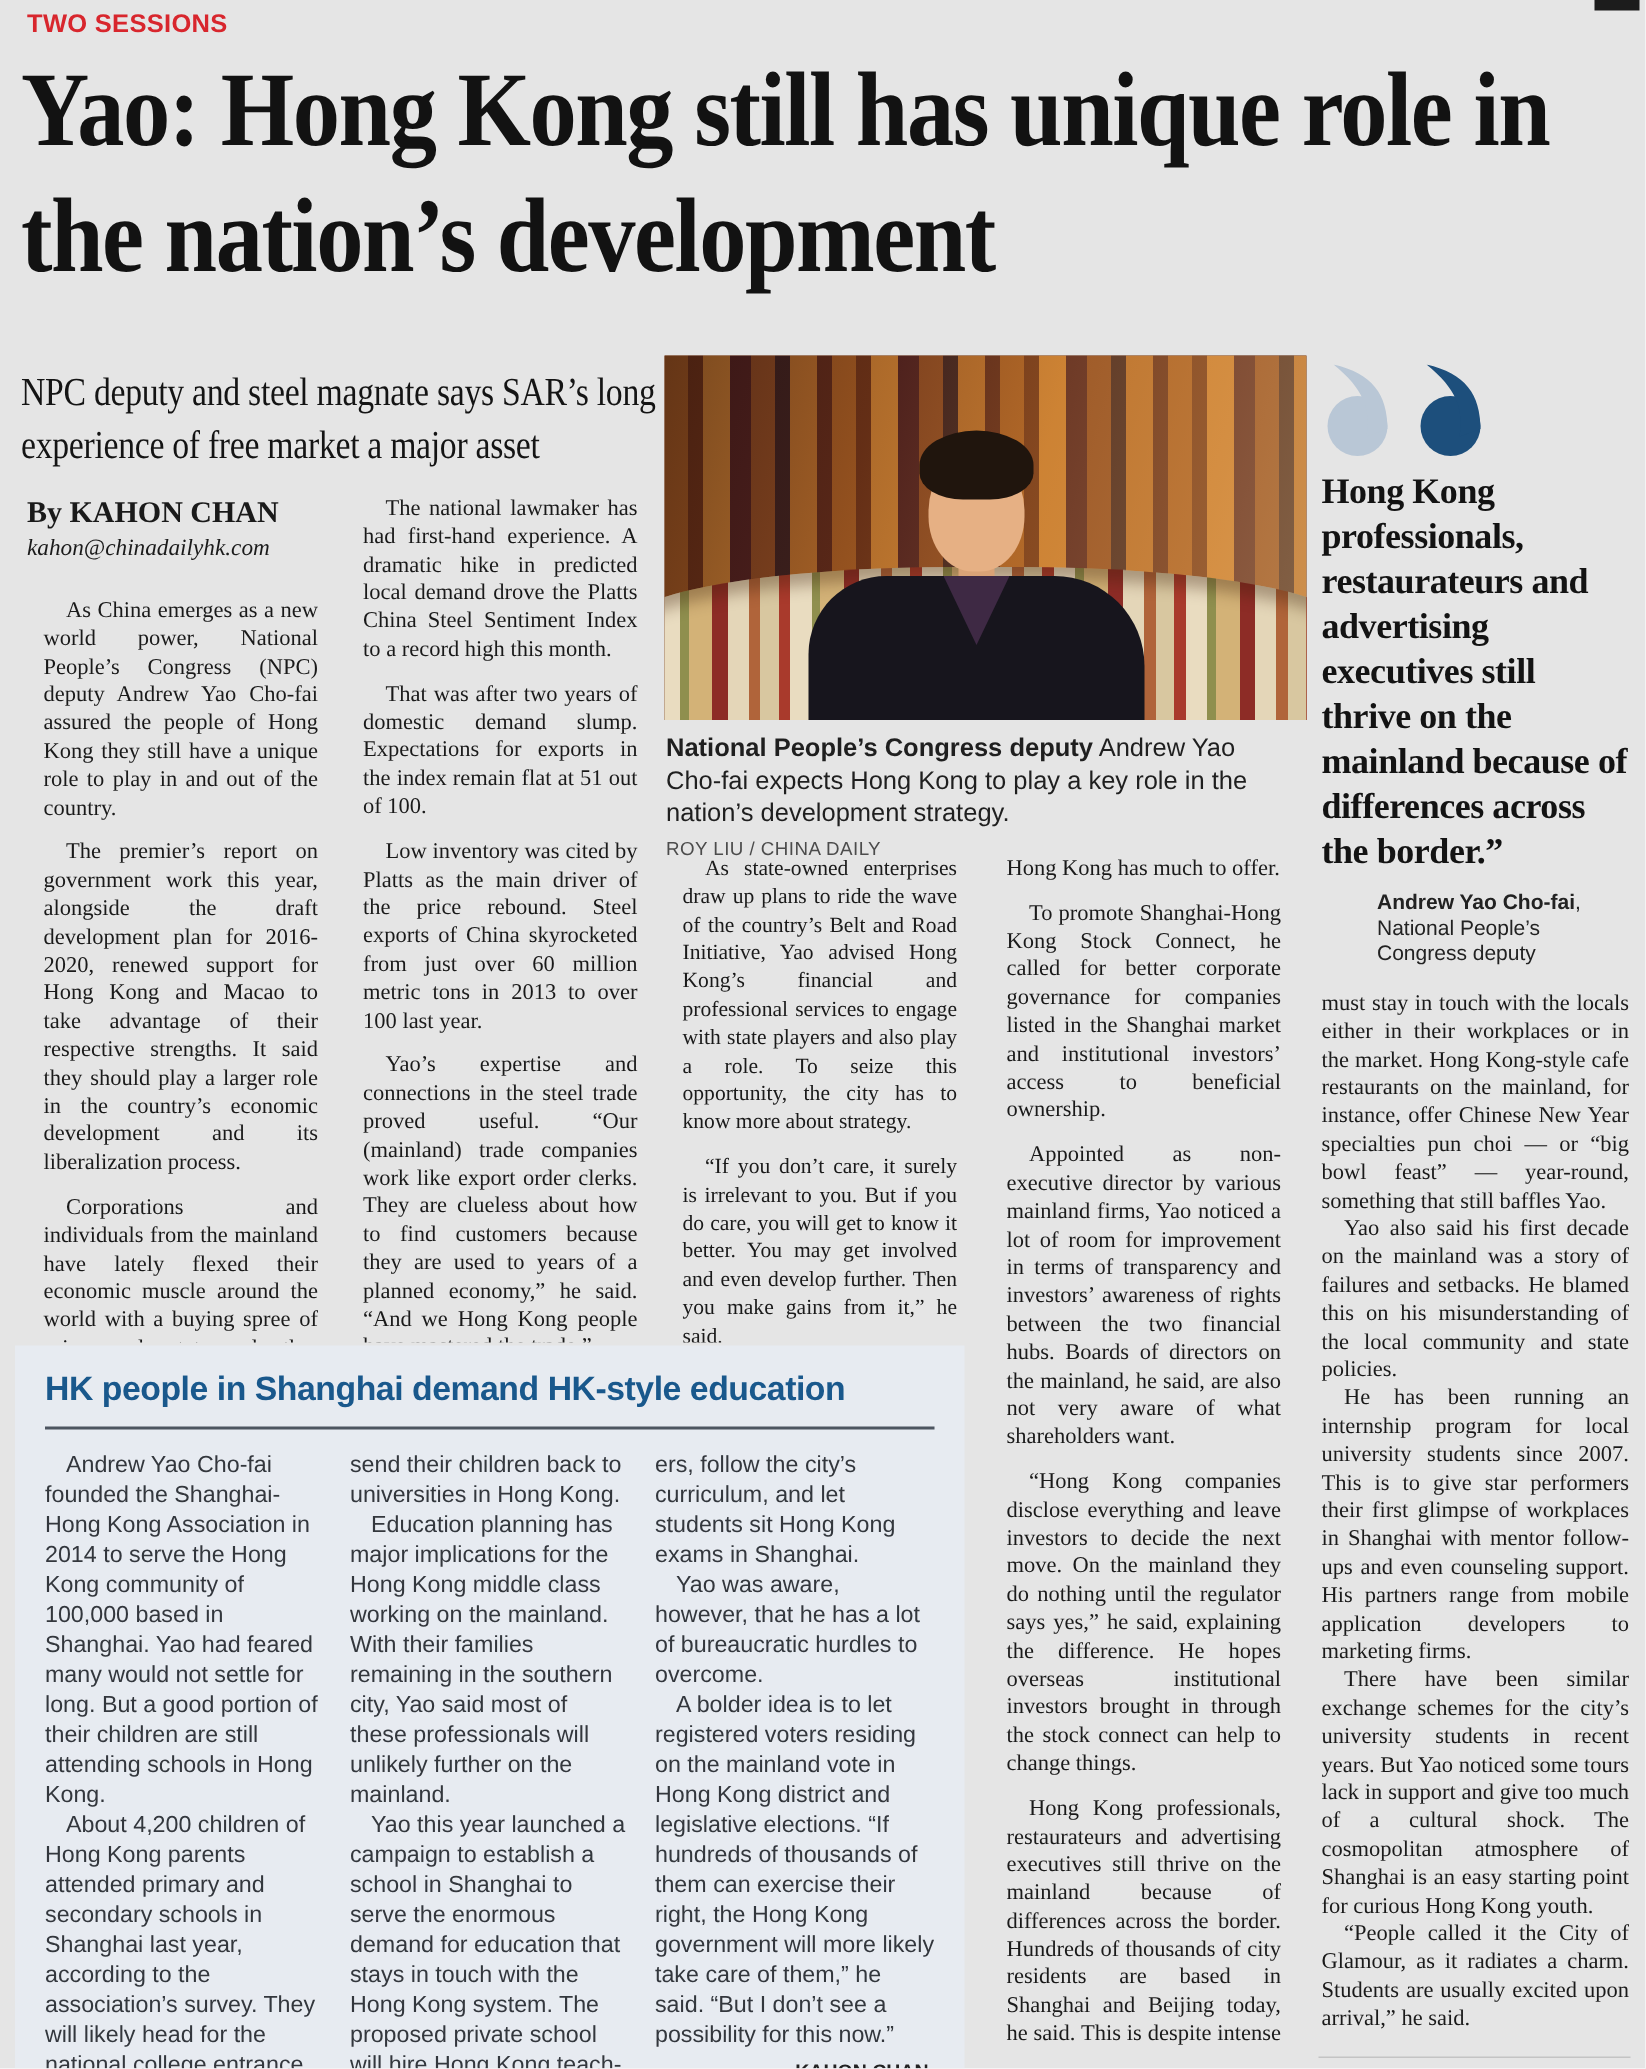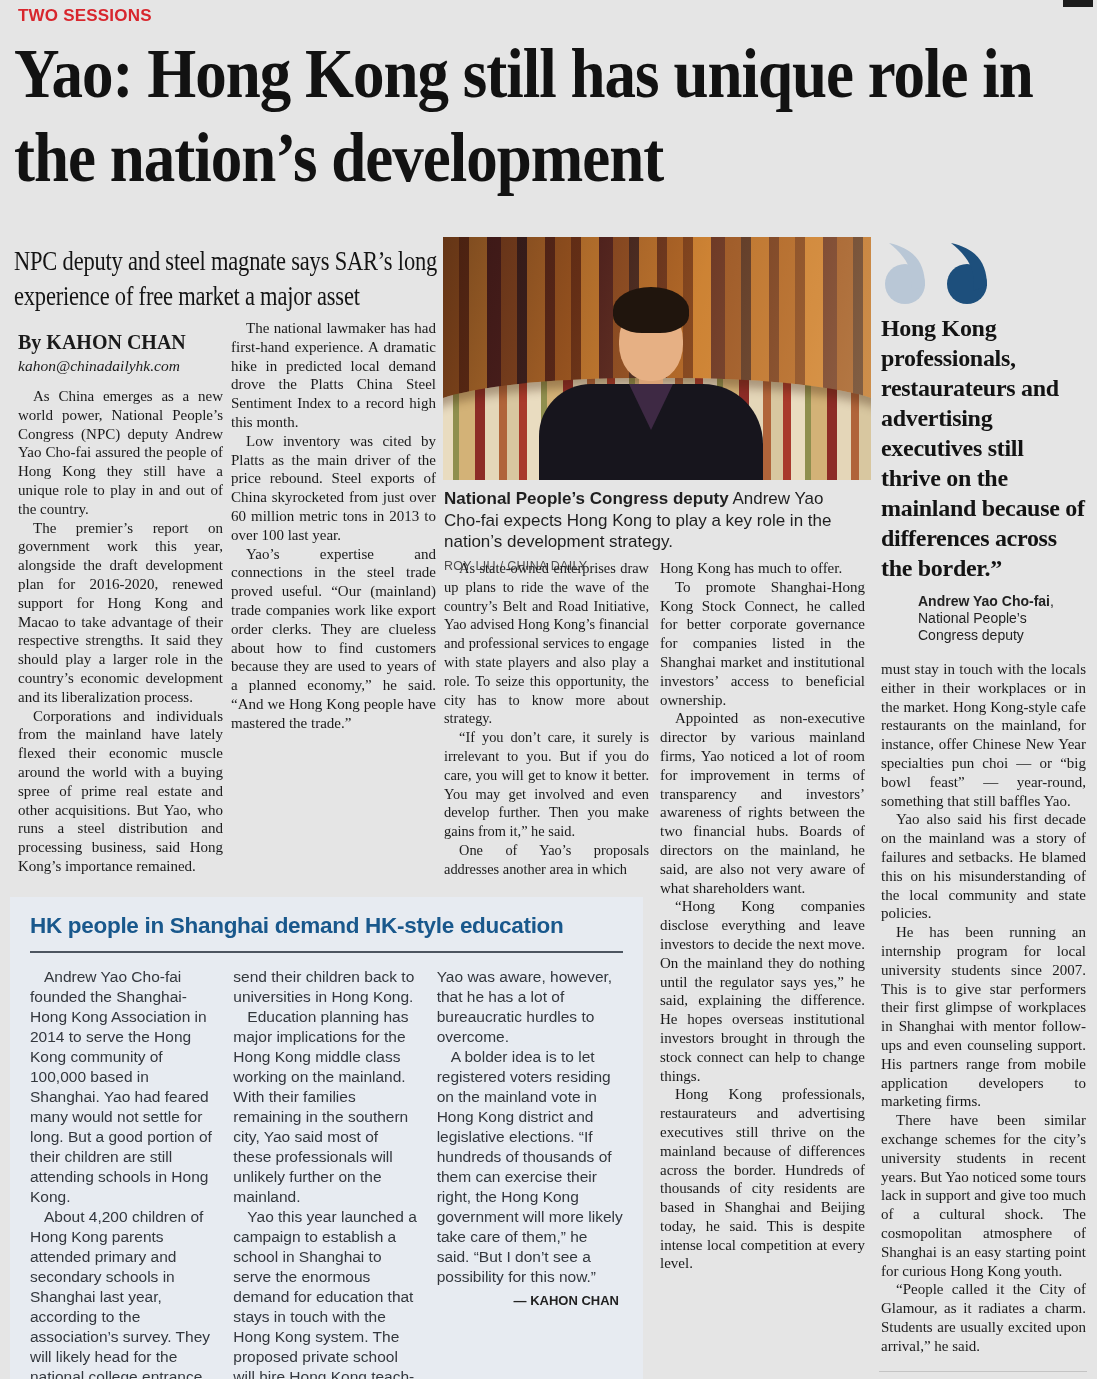--- a/index.html
+++ b/index.html
@@ -18,21 +18,21 @@
   .subhead{position:absolute;left:14px;top:244px;width:455px;font-size:22.5px;
            line-height:30px;letter-spacing:-.2px;color:#141414;
            transform:scale(1,1.18);transform-origin:top left;}
 
   .byline{position:absolute;left:18px;top:331px;}
   .byline .author{font-size:20px;font-weight:bold;}
   .byline .email{font-size:15.5px;font-style:italic;margin-top:3px;}
 
   .body-col{position:absolute;width:205px;font-size:15px;line-height:18.8px;
             text-align:justify;overflow:hidden;}
-  .body-col p{margin:0;text-indent:15px;}
+  .body-col p{margin:11px;text-indent:15px;}
   .body-col.cont p:first-child{text-indent:0;}
   .tight{font-size:14.4px;}
   #col1{left:18px;top:387px;height:508px;}
   #col2{left:231px;top:319px;height:576px;}
   #col3{left:444px;top:559px;height:336px;}
   #col4{left:660px;top:559px;height:806px;}
 
   
   .photo{position:absolute;left:443px;top:237px;width:428px;height:243px;overflow:hidden;background:#6b3318;}
   .photo .wall{position:absolute;inset:0;background:repeating-linear-gradient(90deg,
@@ -108,20 +108,21 @@
     <div class="email">kahon@chinadailyhk.com</div>
   </div>
 
   <div class="body-col" id="col1">
       <p>As China emerges as a new world power, National People’s Congress (NPC) deputy Andrew Yao Cho-fai assured the people of Hong Kong they still have a unique role to play in and out of the country.</p>
       <p>The premier’s report on government work this year, alongside the draft development plan for 2016-2020, renewed support for Hong Kong and Macao to take advantage of their respective strengths. It said they should play a larger role in the country’s economic development and its liberalization process.</p>
       <p>Corporations and individuals from the mainland have lately flexed their economic muscle around the world with a buying spree of prime real estate and other acquisitions. But Yao, who runs a steel distribution and processing business, said Hong Kong’s importance remained.</p>
     </div>
   <div class="body-col" id="col2">
       <p>The national lawmaker has had first-hand experience. A dramatic hike in predicted local demand drove the Platts China Steel Sentiment Index to a record high this month.</p>
+      <p>That was after two years of domestic demand slump. Expectations for exports in the index remain flat at 51 out of 100.</p>
       <p>Low inventory was cited by Platts as the main driver of the price rebound. Steel exports of China skyrocketed from just over 60 million metric tons in 2013 to over 100 last year.</p>
       <p>Yao’s expertise and connections in the steel trade proved useful. “Our (mainland) trade companies work like export order clerks. They are clueless about how to find customers because they are used to years of a planned economy,” he said. “And we Hong Kong people have mastered the trade.”</p>
     </div>
 
   <figure class="photo" style="margin:0;">
     <div class="wall"></div>
     <div class="light"></div>
     <div class="sofa"></div>
     <div class="suit"></div>
     <div class="neck"></div>
@@ -186,20 +187,21 @@
       </div>
       <div class="edu-col cont">
         <div class="plist">
             <p>send their children back to universities in Hong Kong.</p>
             <p>Education planning has major implications for the Hong Kong middle class working on the mainland. With their families remaining in the southern city, Yao said most of these professionals will unlikely further on the mainland.</p>
             <p>Yao this year launched a campaign to establish a school in Shanghai to serve the enormous demand for education that stays in touch with the Hong Kong system. The proposed private school will hire Hong Kong teach-</p>
           </div>
       </div>
       <div class="edu-col cont">
         <div class="plist">
+            <p>ers, follow the city’s curriculum, and let students sit Hong Kong exams in Shanghai.</p>
             <p>Yao was aware, however, that he has a lot of bureaucratic hurdles to overcome.</p>
             <p>A bolder idea is to let registered voters residing on the mainland vote in Hong Kong district and legislative elections. “If hundreds of thousands of them can exercise their right, the Hong Kong government will more likely take care of them,” he said. “But I don’t see a possibility for this now.”</p>
           </div>
         <div class="edu-signoff">— KAHON CHAN</div>
       </div>
     </div>
   </section>
 
   <div class="bottom-rule"></div>
 

